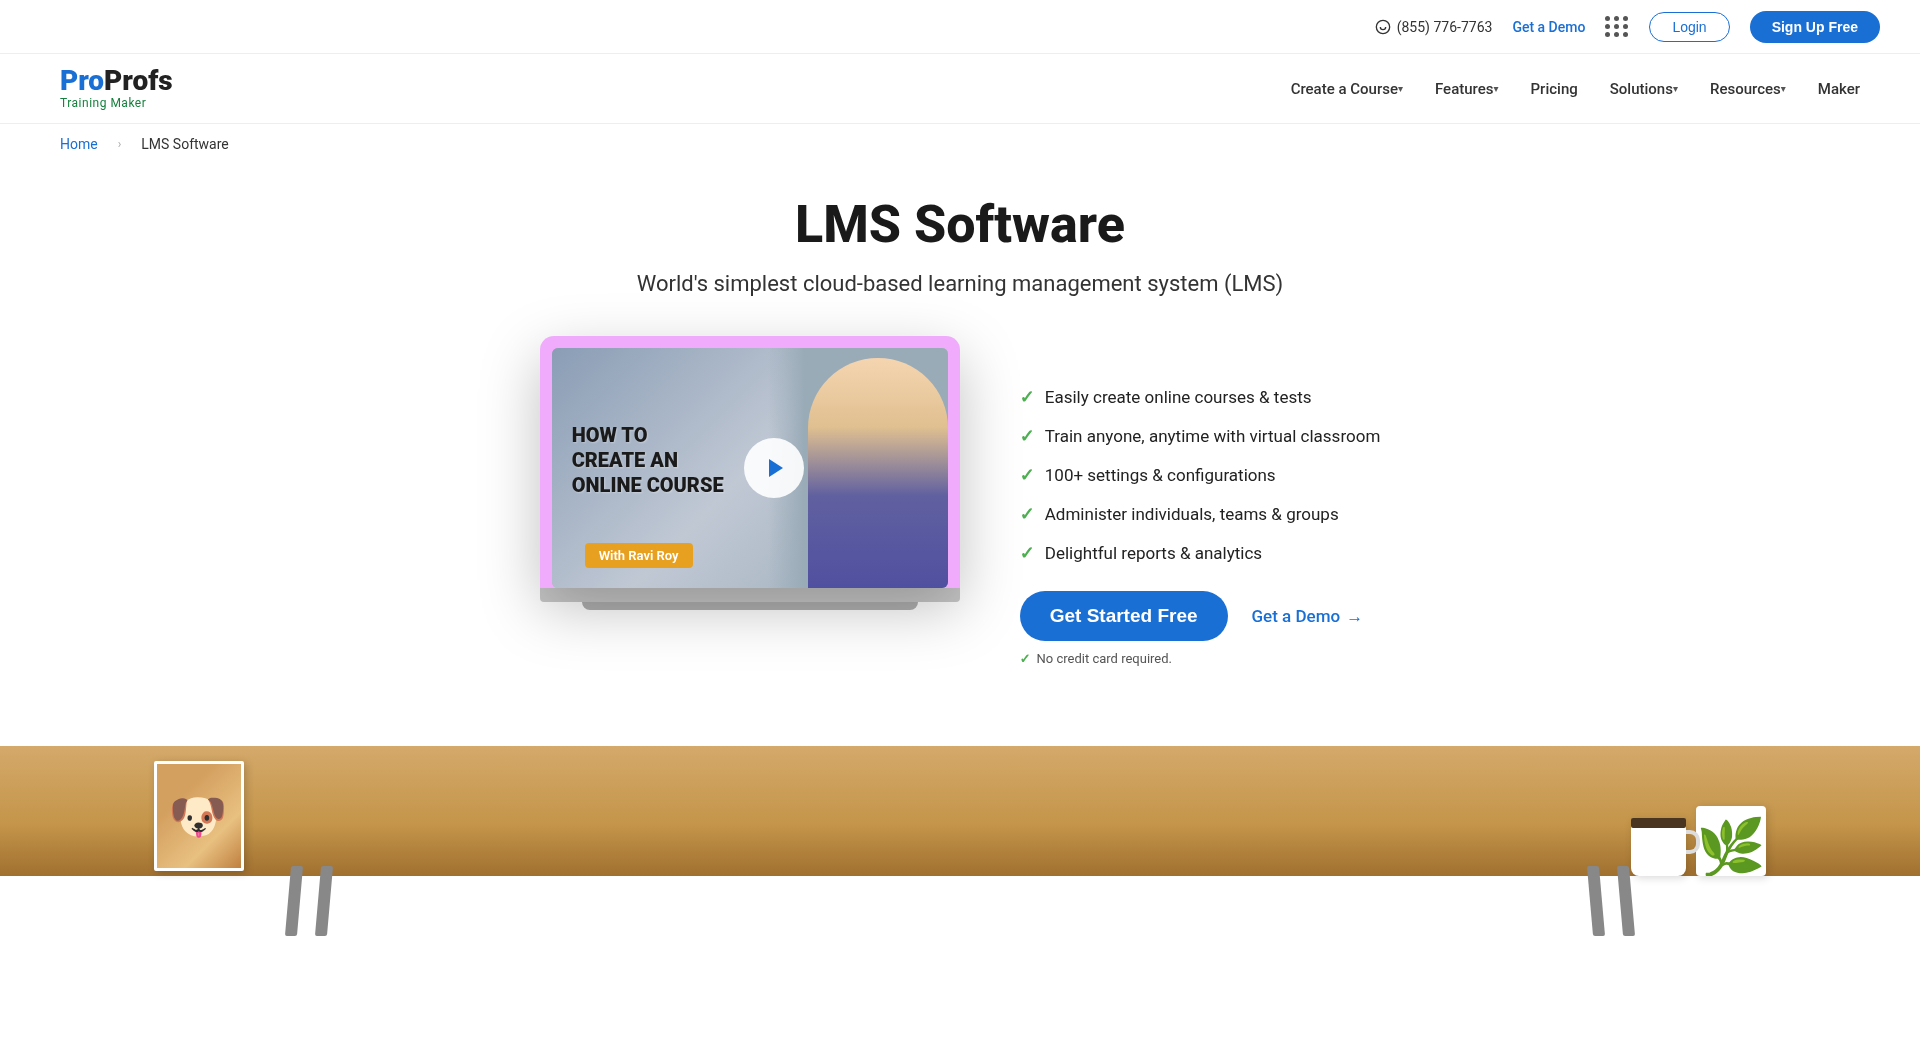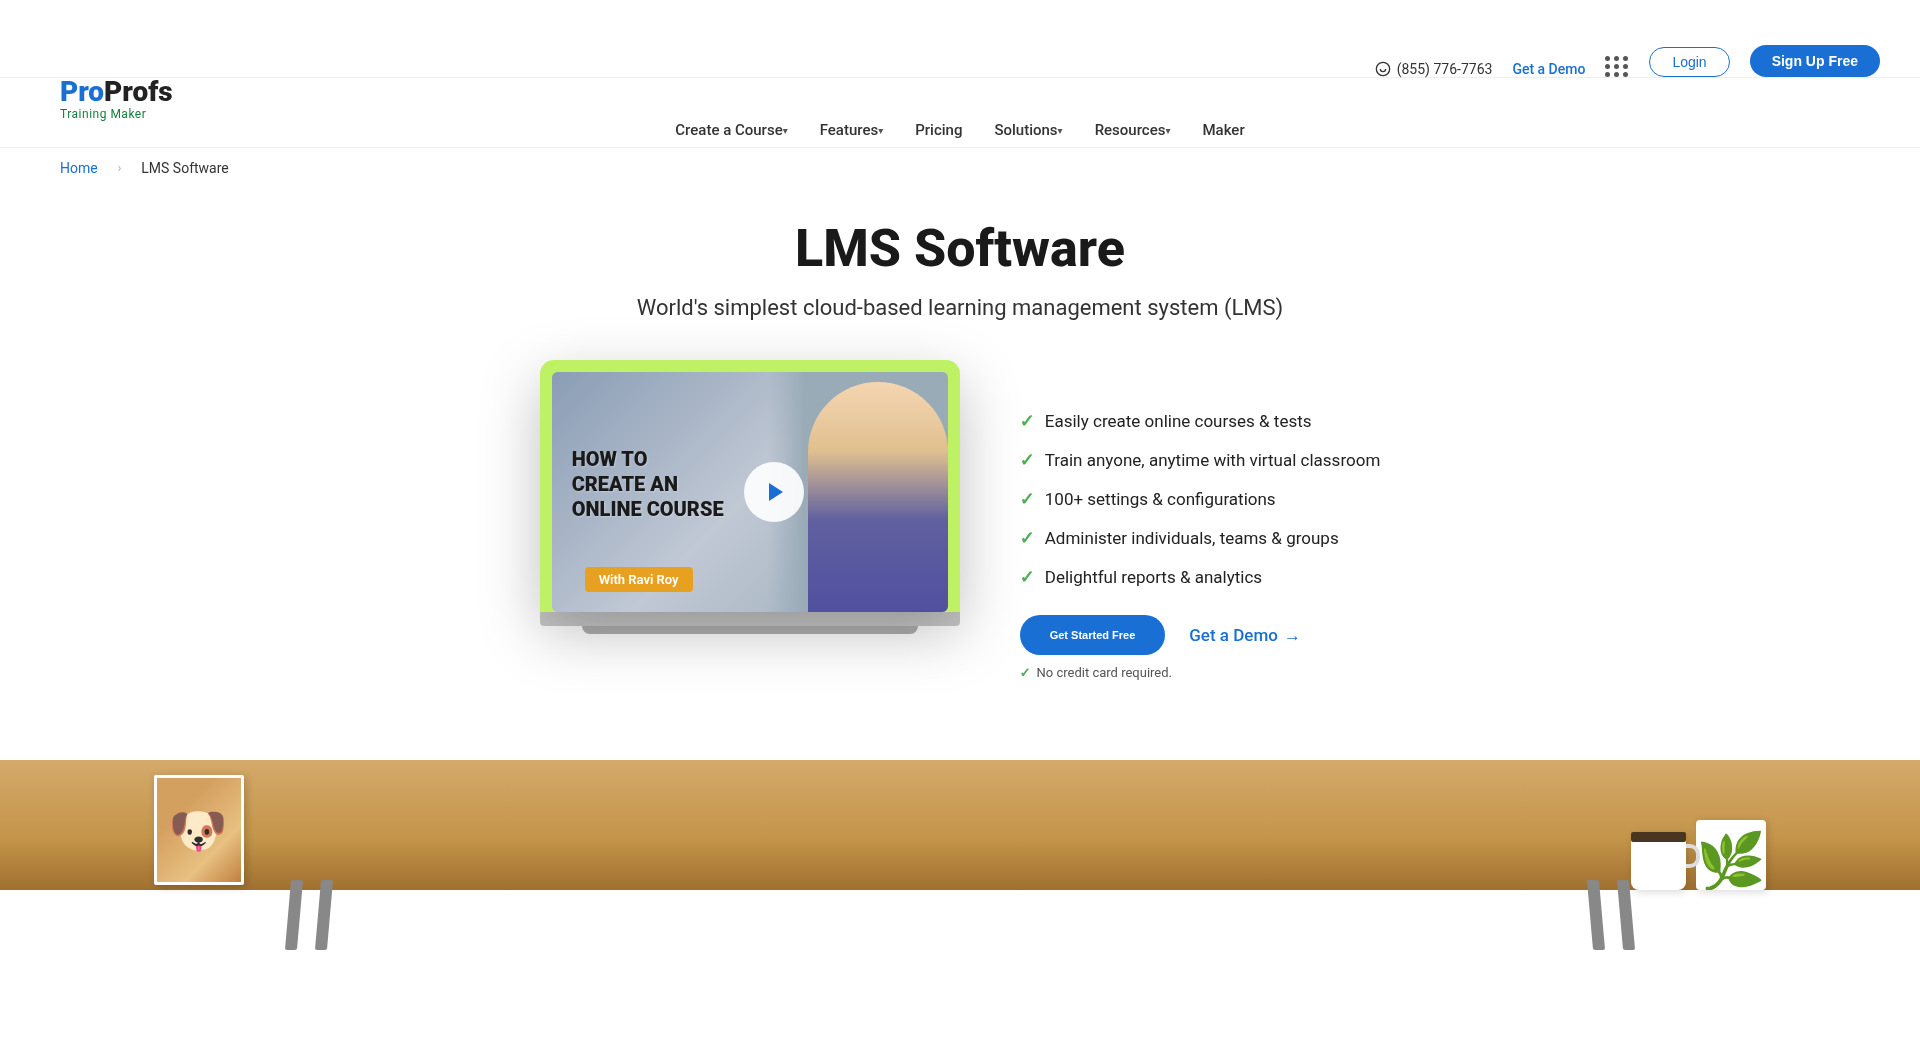--- a/index.html
+++ b/index.html
@@ -2,26 +2,25 @@
 <html><head>
   <meta charset="utf-8">
   <style>
     * { box-sizing: border-box; margin: 0; padding: 0; }
     body { font-family: -apple-system, BlinkMacSystemFont, 'Segoe UI', Roboto, sans-serif; background: #fff; color: #222; overflow-x: hidden; }
 
     
     .top-bar {
       display: flex;
       justify-content: flex-end;
-      align-items: flex-end;
+      align-items: center;
       padding: 0 40px;
       height: 54px;
       border-bottom: 1px solid #eee;
       gap: 20px;
-      margin-top: 24px;
     }
     .top-bar-phone {
       display: flex; align-items: center; gap: 6px;
       color: #333; font-size: 14px;
     }
     .top-bar-phone svg { width: 16px; height: 16px; }
     .top-bar-demo {
       color: #1a6fd4; font-size: 14px; font-weight: 500; text-decoration: none; cursor: pointer;
     }
     .top-bar-dots {
@@ -35,21 +34,20 @@
     .btn-signup {
       background: #1a6fd4; color: #fff;
       border: none; border-radius: 50px; padding: 8px 22px; font-size: 14px; font-weight: 600; cursor: pointer;
     }
 
     
     .nav {
       display: flex; align-items: center;
       padding: 0 60px; height: 70px;
       border-bottom: 1px solid #eee;
-      flex-direction: column;
     }
     .logo { display: flex; flex-direction: column; align-items: flex-start; margin-right: auto; cursor: pointer; }
     .logo-pro { font-size: 28px; font-weight: 900; line-height: 1; }
     .logo-pro span.pro { color: #1a6fd4; }
     .logo-pro span.profs { color: #222; }
     .logo-sub { font-size: 12px; color: #15803d; margin-top: 1px; letter-spacing: 0.5px; }
     .nav-links { display: flex; align-items: center; gap: 32px; }
     .nav-link {
       font-size: 15px; color: #333; font-weight: 500; cursor: pointer; display: flex; align-items: center; 
       text-decoration: none;
@@ -75,21 +73,21 @@
     .hero-sub {
       font-size: 22px; color: #333; font-weight: 400; margin-bottom: 40px;
     }
 
     
     .laptop-container {
       position: relative; flex-shrink: 0;
       width: 420px;
     }
     .laptop-wrap {
-      position: relative; background: #bef264; border-radius: 14px 14px 0 0;
+      position: relative; background: #f0abfc; border-radius: 14px 14px 0 0;
       padding: 12px 12px 0 12px;
       box-shadow: 0 20px 60px rgba(0,0,0,0.25);
     }
     .laptop-screen {
       background: #b0b0b0; border-radius: 6px; overflow: hidden;
       width: 100%; height: 240px;
       position: relative; display: flex; align-items: center; justify-content: center;
     }
     .screen-bg {
       position: absolute; inset: 0;
@@ -139,21 +137,21 @@
       font-size: 17px; color: #222;
     }
     .check-icon { color: #4caf50; font-size: 18px; font-weight: 700; flex-shrink: 0; }
 
     
     .cta-area {
       display: flex; align-items: center; gap: 24px; margin-top: 28px;
     }
     .btn-get-started {
       background: #1a6fd4; color: #fff; border: none;
-      border-radius: 50px; padding: 14px 30px; font-size: 11px; font-weight: 600;
+      border-radius: 50px; padding: 14px 30px; font-size: 19px; font-weight: 600;
       cursor: pointer;
     }
     .btn-get-demo {
       color: #1a6fd4; font-size: 17px; font-weight: 500;
       text-decoration: none; display: flex; align-items: center; gap: 6px; cursor: pointer;
     }
     .no-cc {
       margin-top: 10px; font-size: 13px; color: #555;
       display: flex; align-items: center; gap: 6px;
     }

